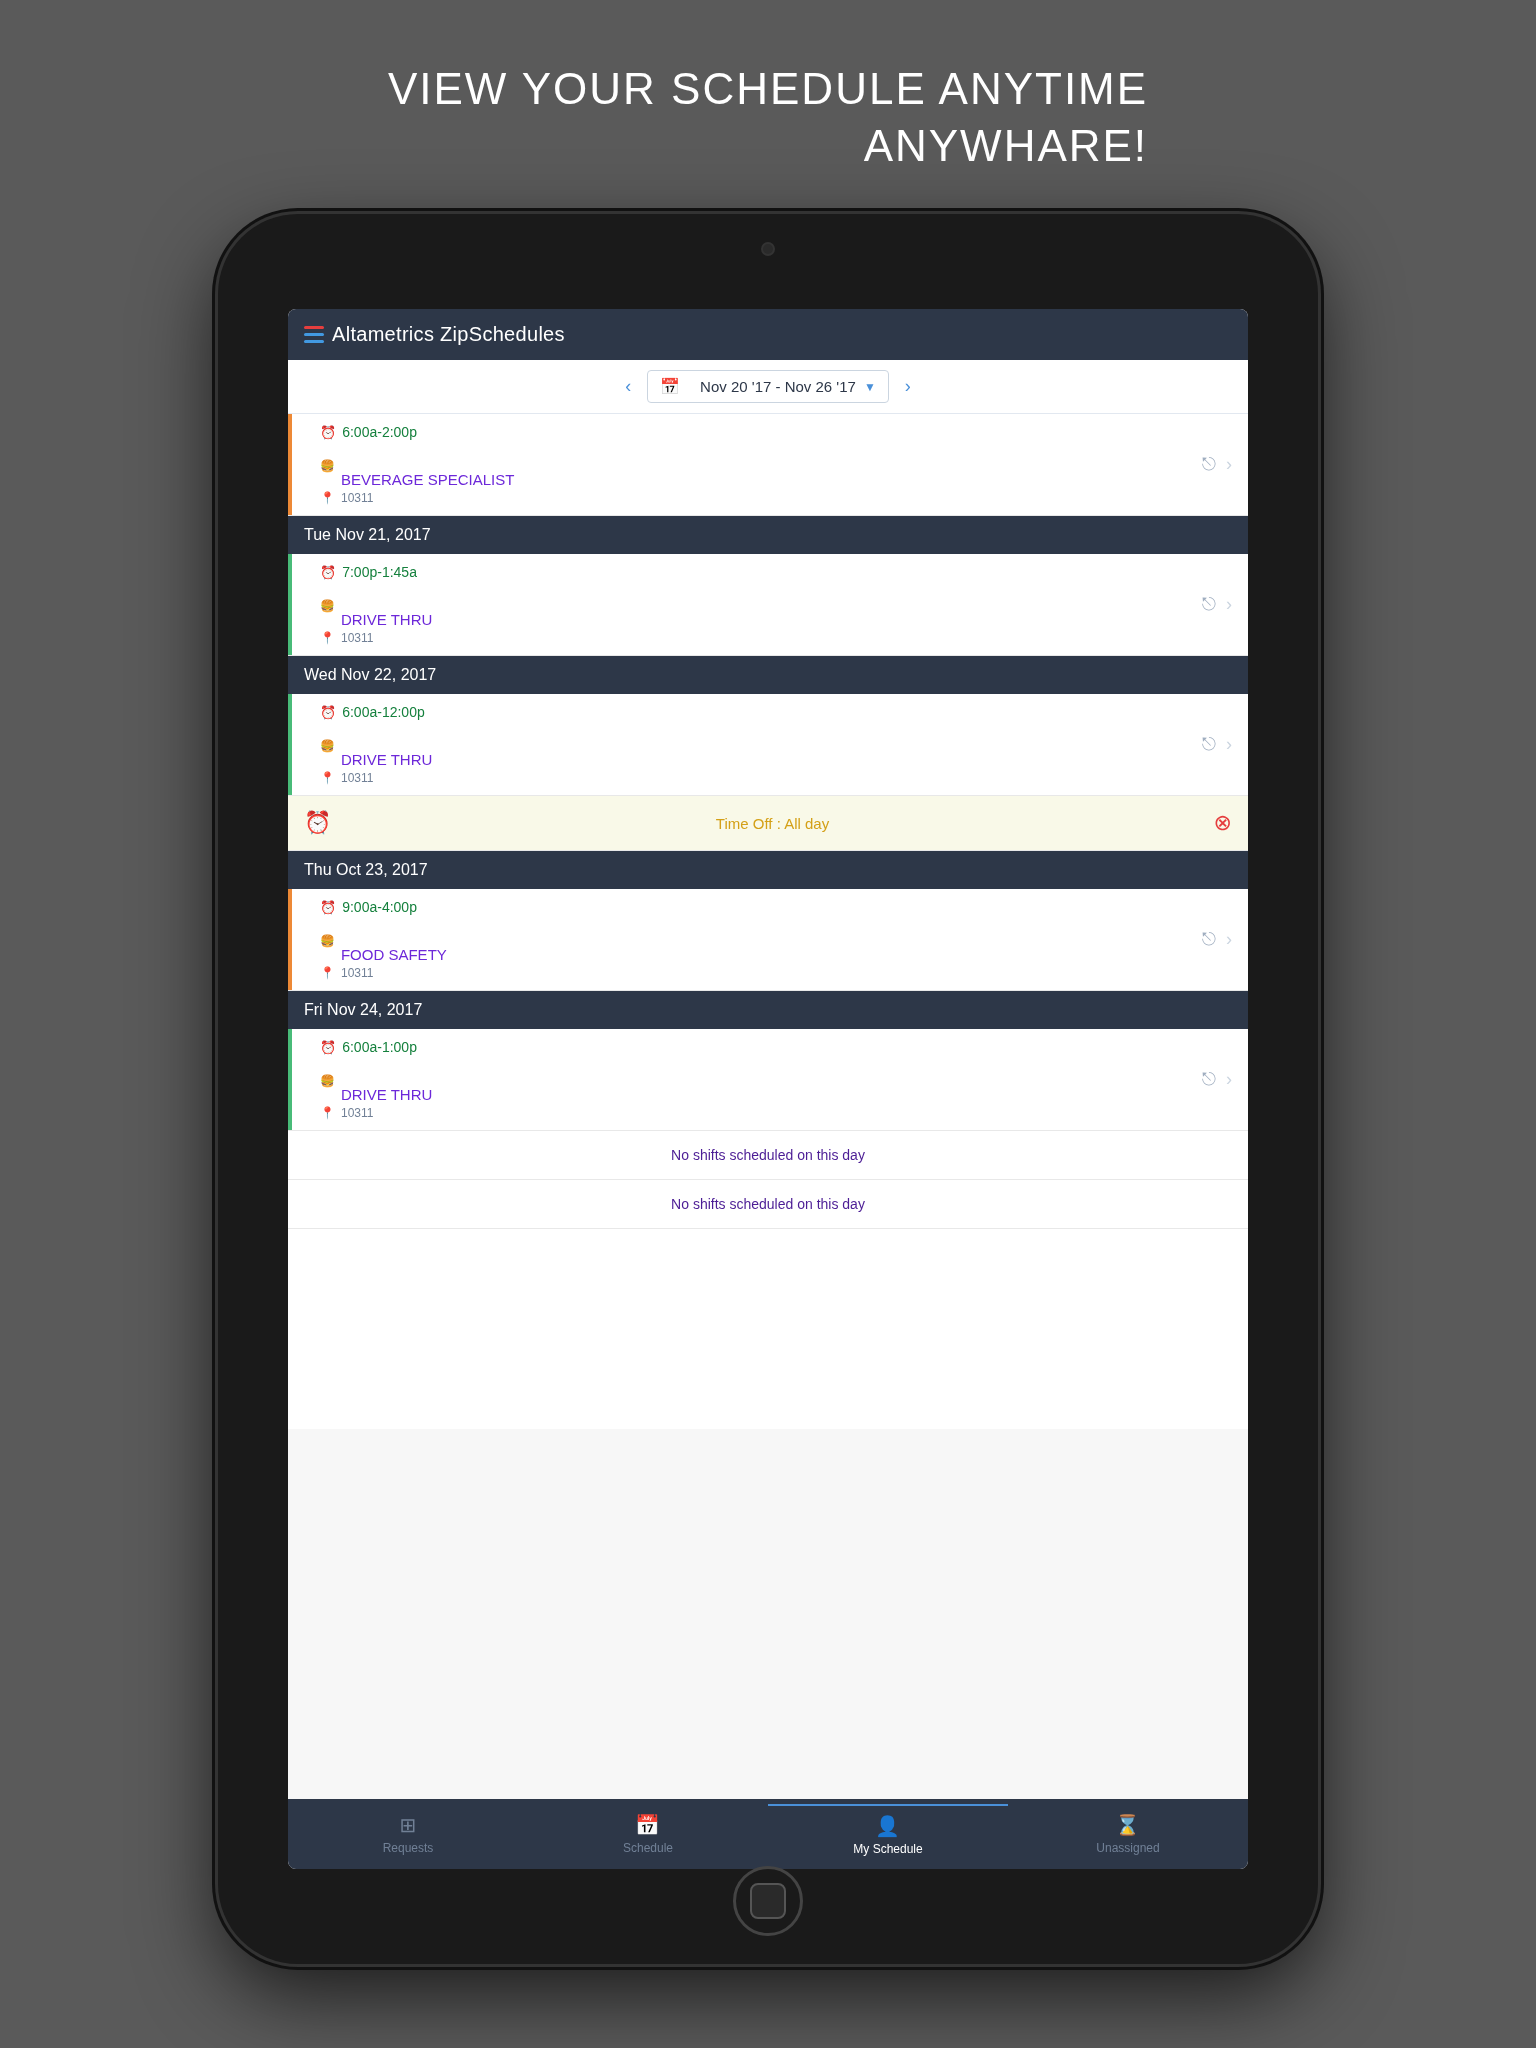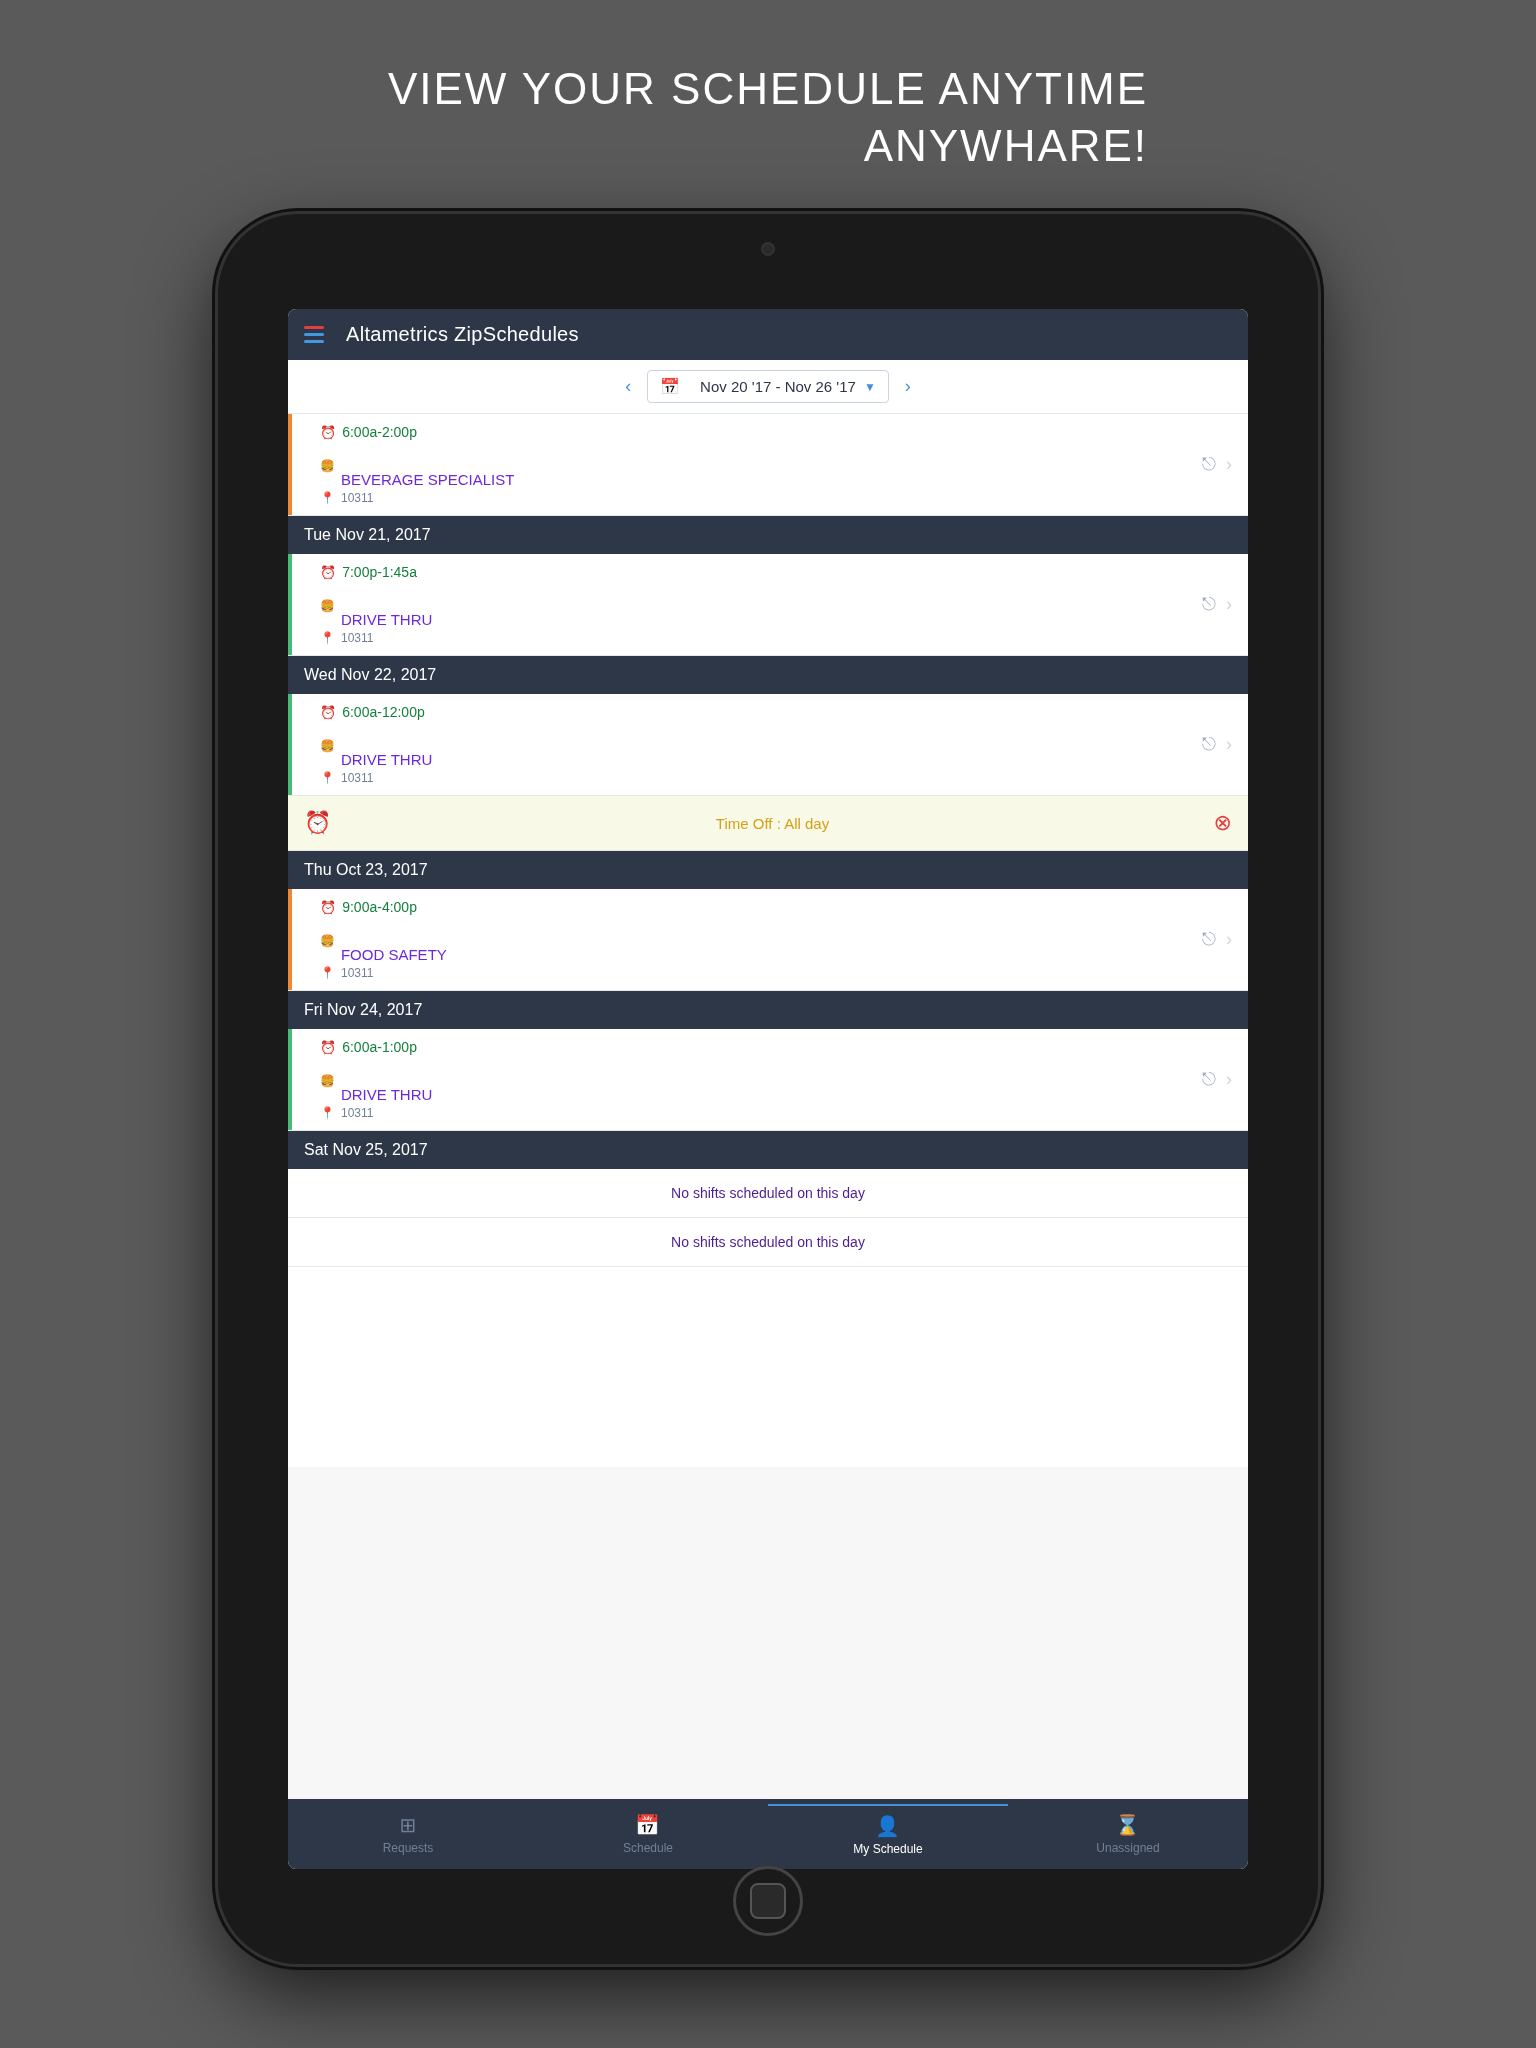--- a/index.html
+++ b/index.html
@@ -79,21 +79,21 @@
       display: flex;
       flex-direction: column;
     }
 
     
     .app-header {
       background: #2d3748;
       padding: 14px 16px;
       display: flex;
       align-items: center;
-      gap: 22px;
+      gap: 8px;
       flex-shrink: 0;
     }
 
     .hamburger-icon {
       display: flex;
       flex-direction: column;
       gap: 4px;
       cursor: pointer;
     }
     .hamburger-icon span {
@@ -503,21 +503,20 @@
       <div class="shift-location">
         <span class="shift-location-icon">📍</span>
         <span class="shift-location-text">10311</span>
       </div>
     </div>
           <div class="shift-actions">
       <span class="share-icon">⎋</span>
       <span class="chevron-right">›</span>
     </div>
         </div>
-        <div class="day-header">Sat Nov 25, 2017</div>
         <div class="no-shifts">No shifts scheduled on this day</div>
         <div class="no-shifts">No shifts scheduled on this day</div>
         <div class="schedule-spacer"></div>
       </div>
 
     <div class="bottom-nav" id="bottom-nav">
     <div class="nav-item">
           <span class="nav-icon">⊞</span>
           <span class="nav-label">Requests</span>
         </div>

